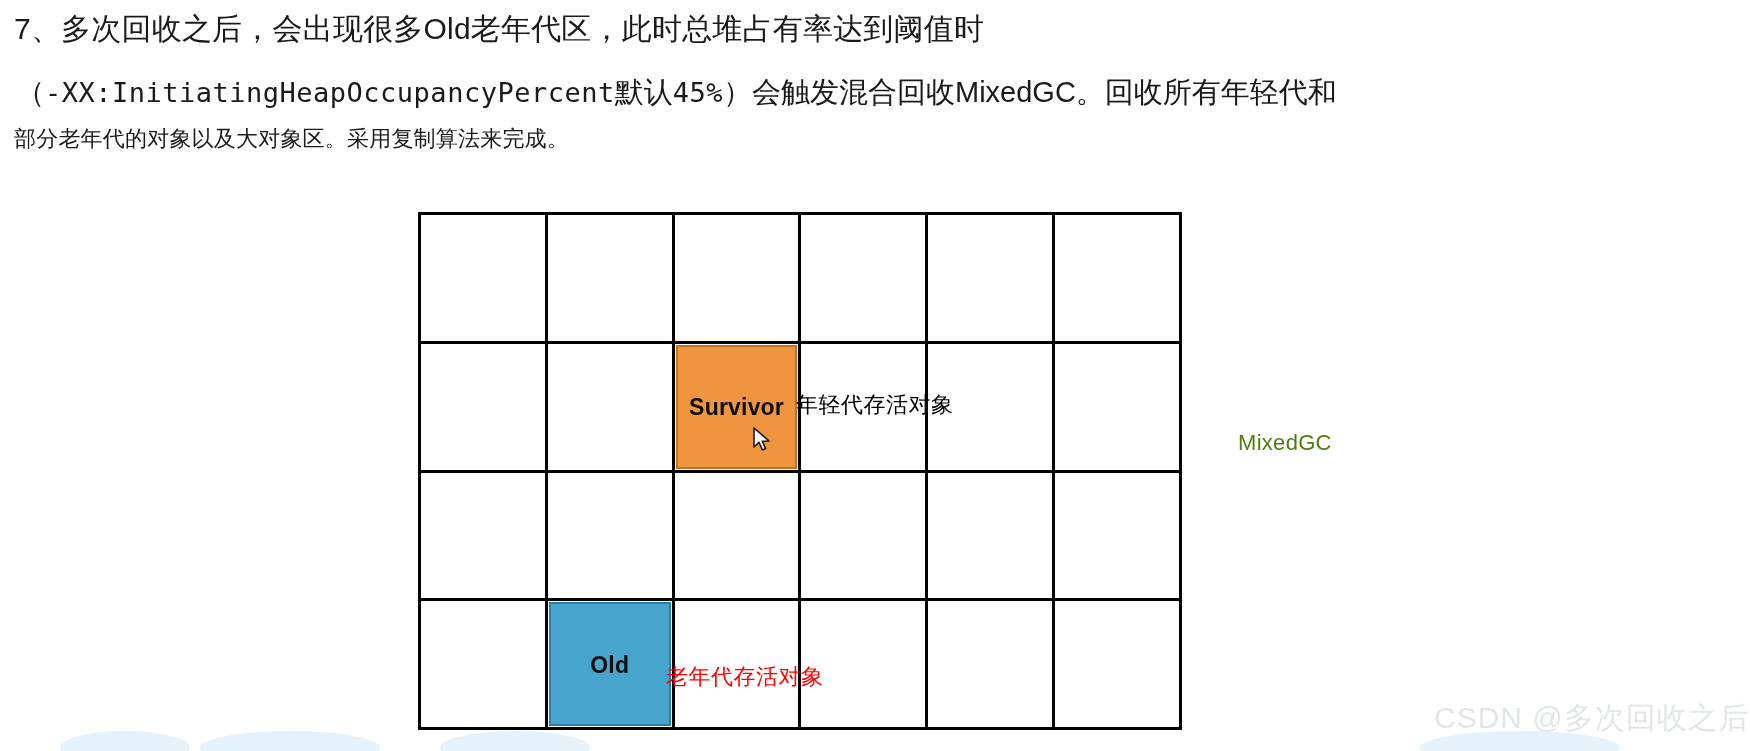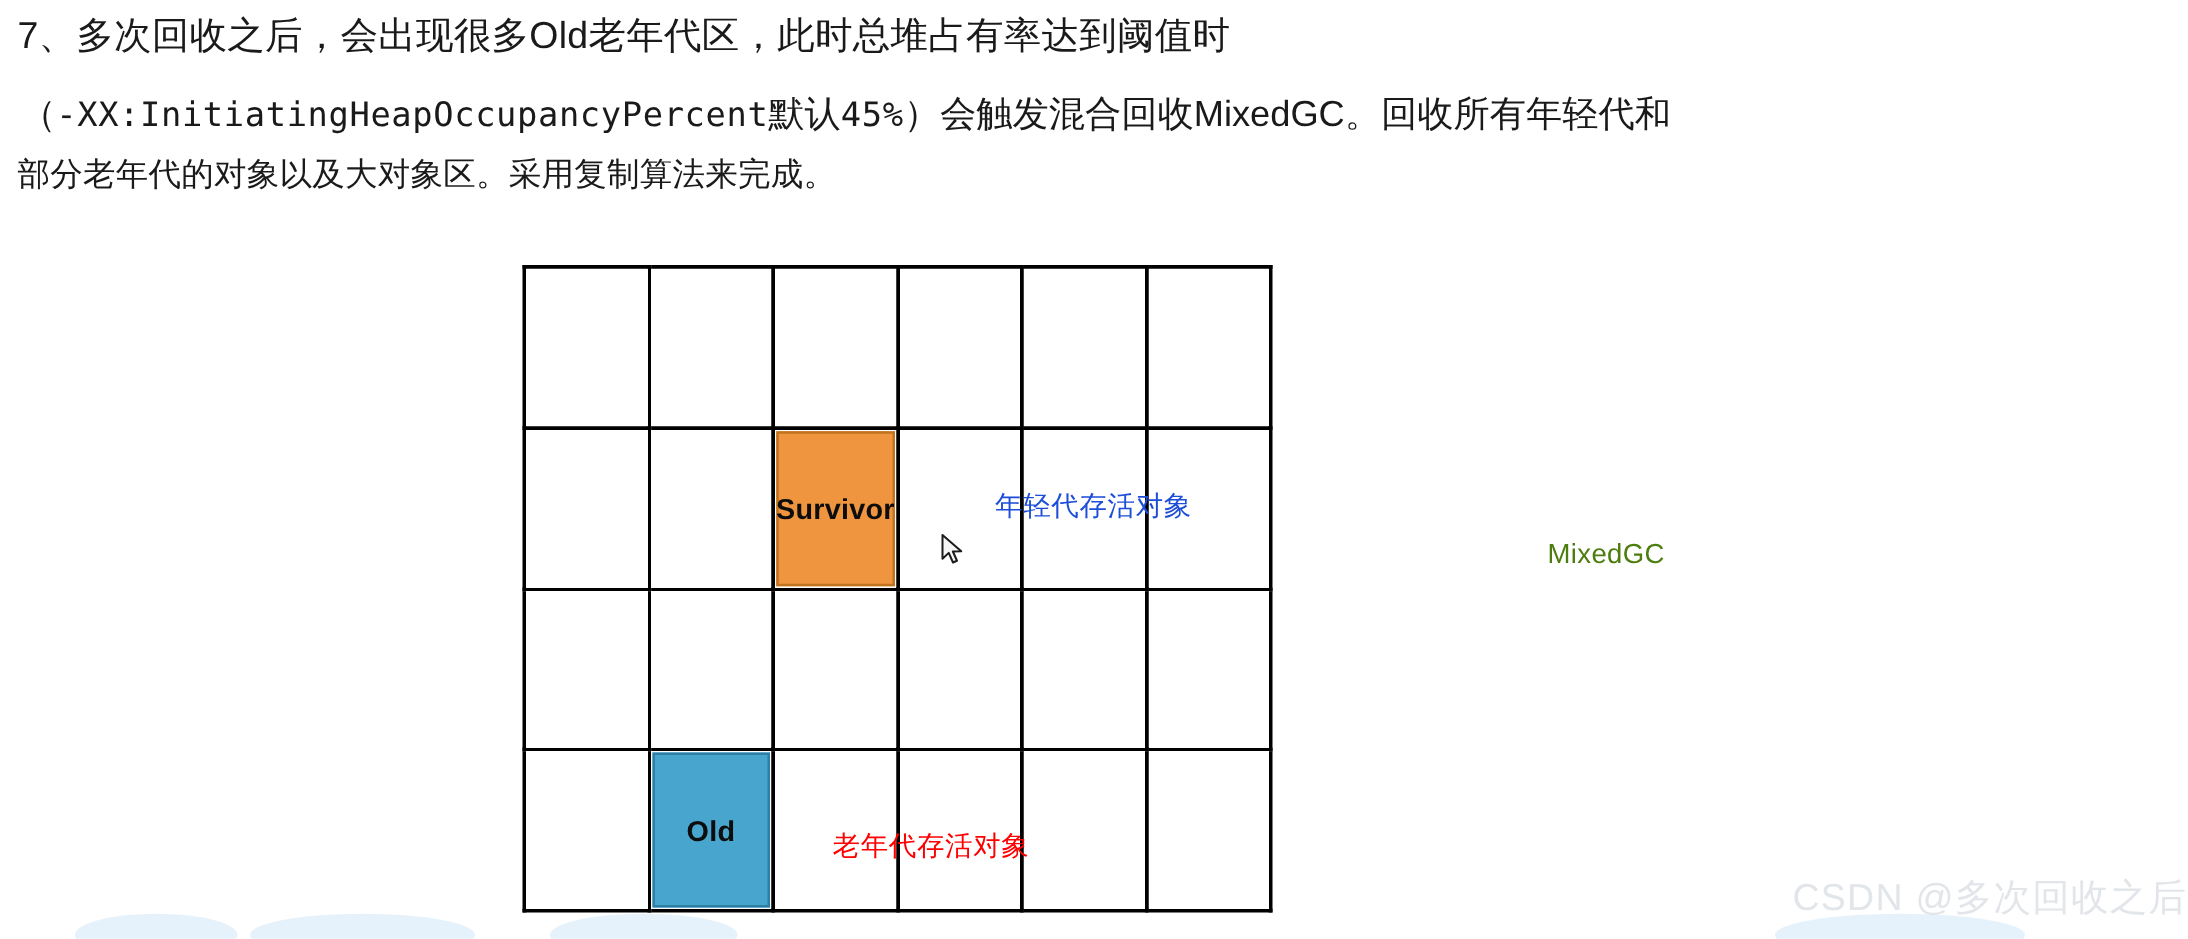--- a/index.html
+++ b/index.html
@@ -51,35 +51,35 @@
     letter-spacing: 0.5px;
   }
   .line-2 .han {
     font-family: "Liberation Sans", sans-serif;
     font-size: 29px;
   }
   .line-3 {
     position: absolute;
     left: 14px;
     top: 118px;
-    font-size: 26px;
+    font-size: 22px;
     line-height: 42px;
     letter-spacing: 0.2px;
   }
 
   
   #grid-wrap {
     position: absolute;
     left: 418px;
     top: 212px;
     width: 740px;
     height: 518px;
   }
   .grid-table {
-    width: 600px;
+    width: 764px;
     height: 518px;
     border-collapse: collapse;
     table-layout: fixed;
   }
   .grid-table td {
     border: 3px solid #000000;
     padding: 0;
     position: relative;
     background: #ffffff;
   }
@@ -216,21 +216,21 @@
         </td>
         <td></td>
         <td></td>
         <td></td>
         <td></td>
       </tr>
     </tbody>
   </table>
 </div>
 
-<div class="annot" id="annot-young" style="color: #1d4ed8;">年轻代存活对象</div>
+<div class="annot" id="annot-young" style="color: #000000;">年轻代存活对象</div>
 <div class="annot" id="annot-old" style="color: rgb(255, 0, 0);">老年代存活对象</div>
 
 <div id="mixed-gc-label">MixedGC</div>
 
 <svg id="mouse-cursor" viewBox="0 0 20 26" xmlns="http://www.w3.org/2000/svg">
   <path d="M2 1 L2 20 L7 15.3 L10.4 23 L13.6 21.6 L10.3 14.2 L17 14 Z" fill="#f6f6f6" stroke="#1b1b1b" stroke-width="1.6" stroke-linejoin="round"></path>
 </svg>
 
 <div id="watermark">CSDN @多次回收之后</div>
 <div class="deco" id="deco-1"></div>

